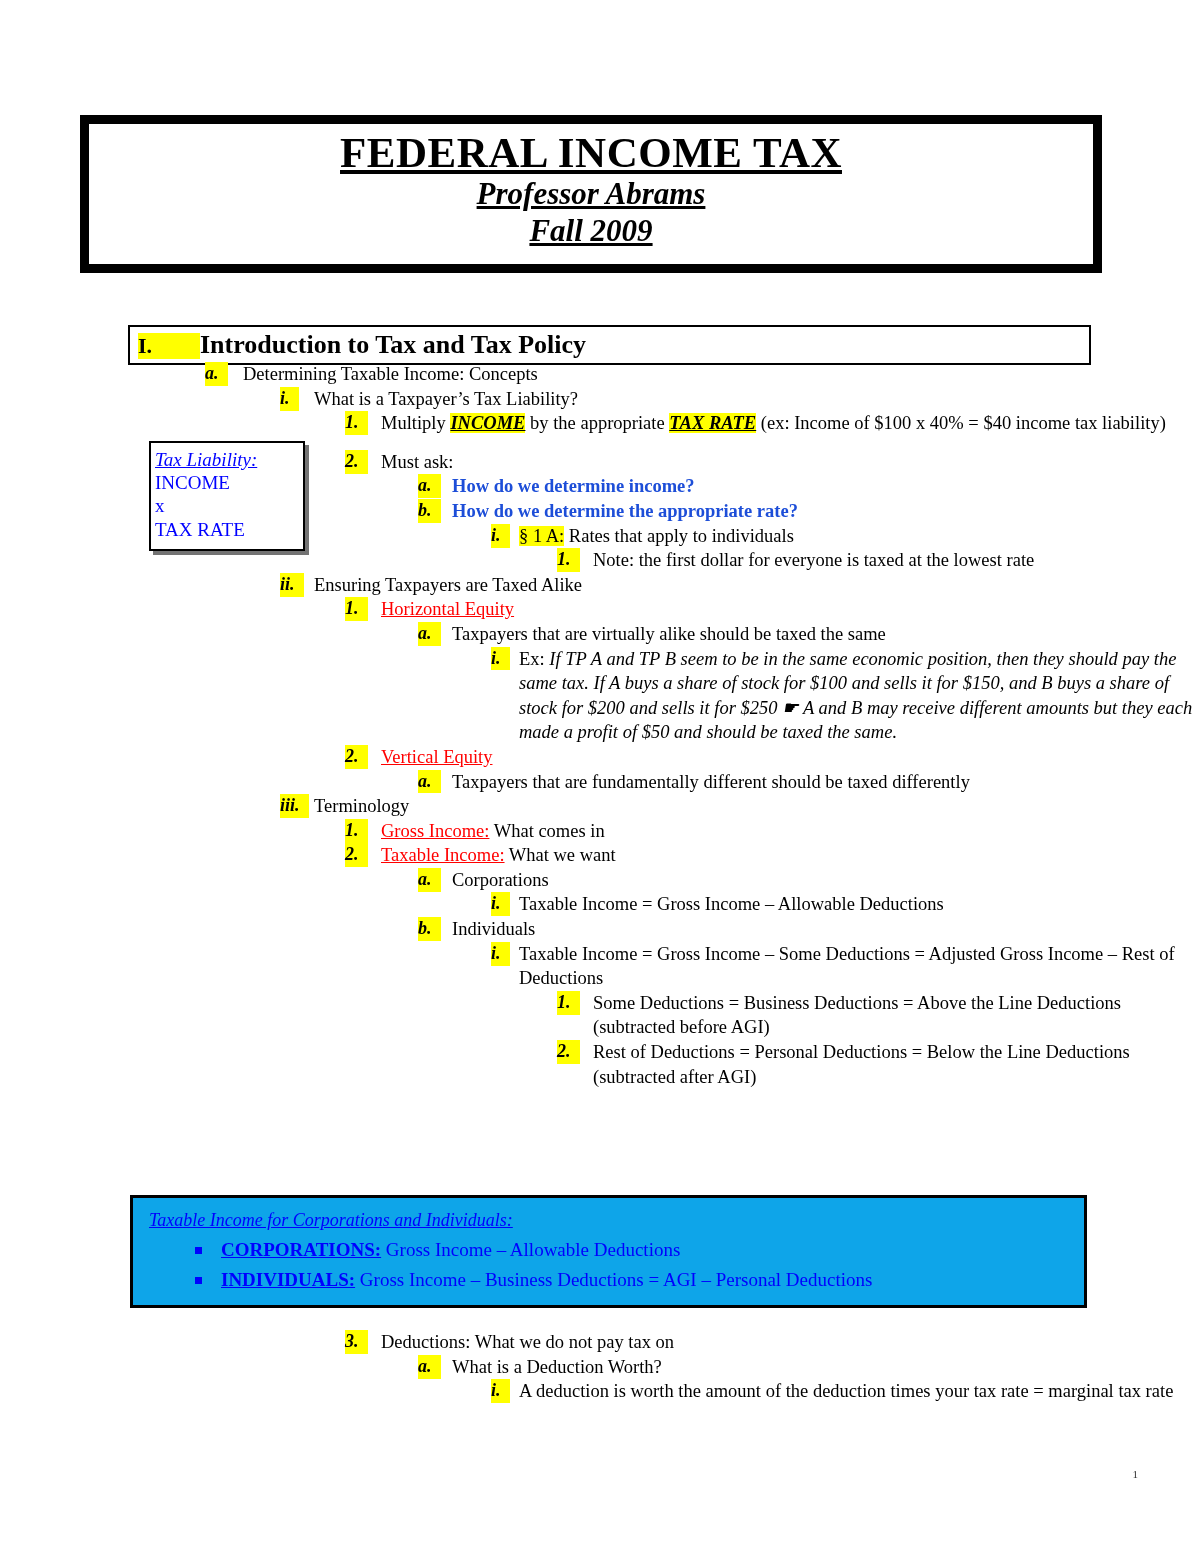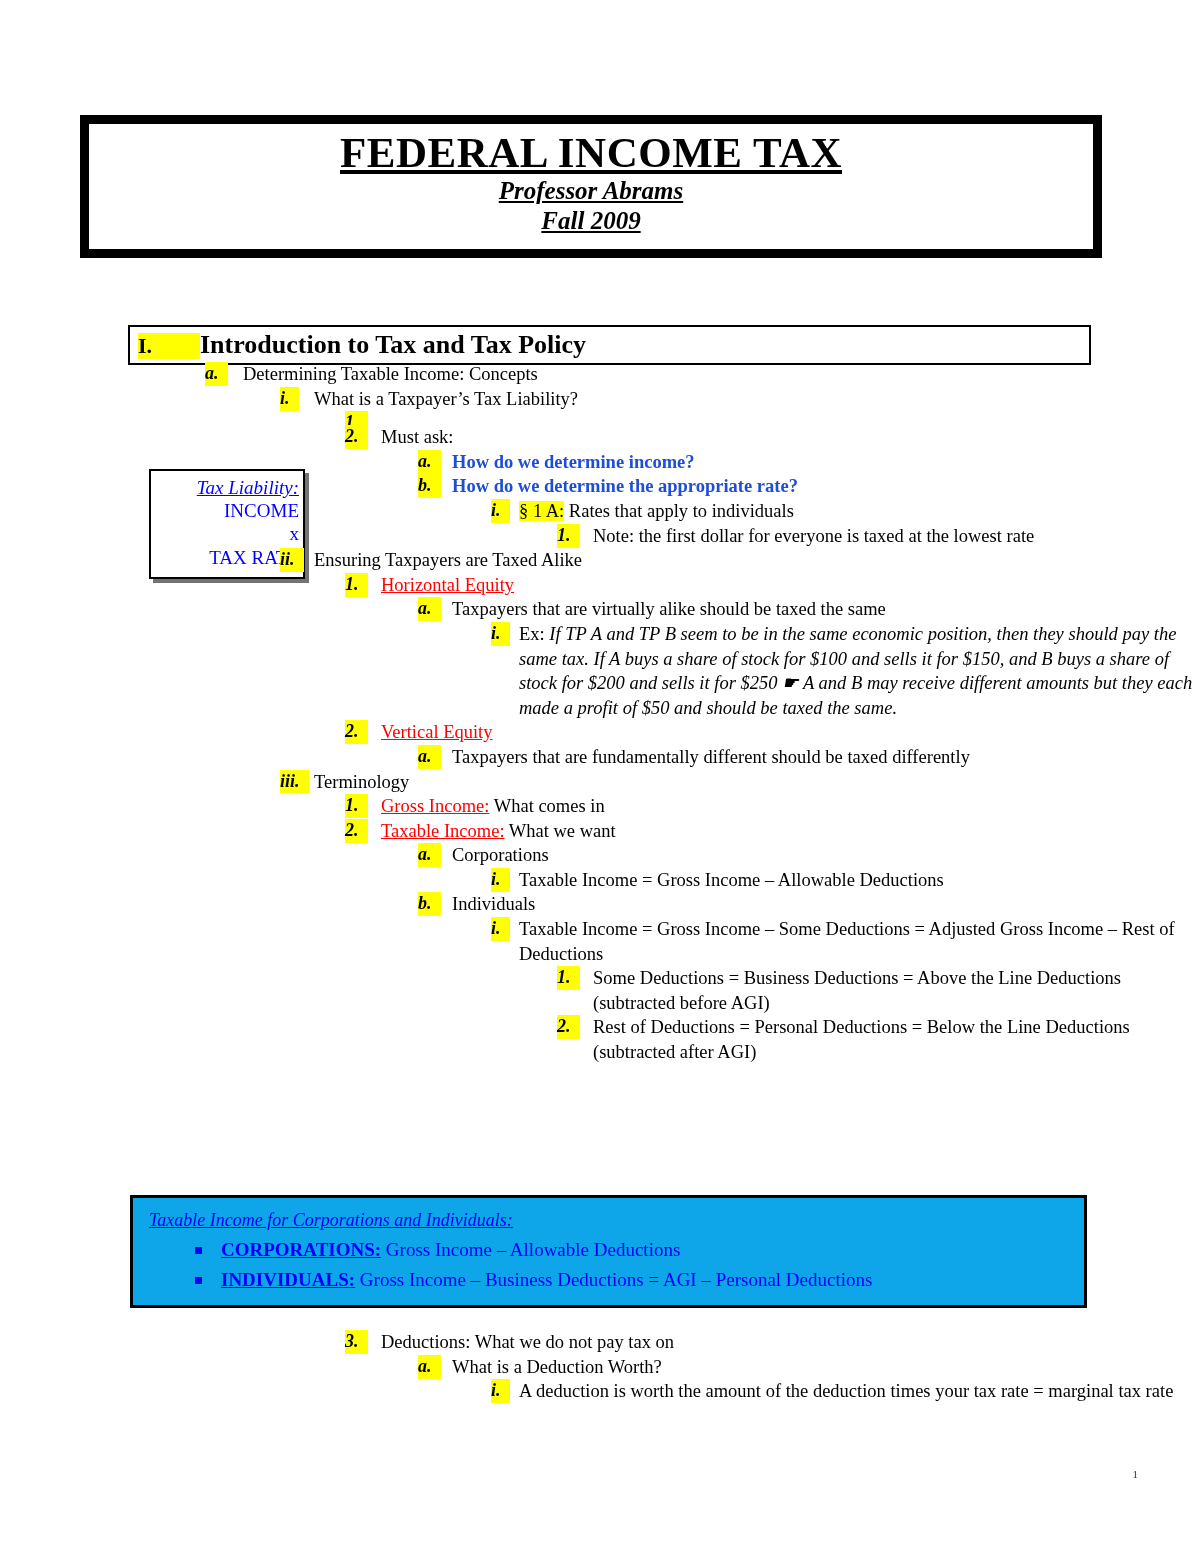--- a/index.html
+++ b/index.html
@@ -38,21 +38,21 @@
   }
   .title-main {
     font-size: 43px;
     font-weight: bold;
     letter-spacing: 0.5px;
     line-height: 1.08;
     text-decoration: underline;
     text-underline-offset: 3px;
   }
   .title-sub {
-    font-size: 25px;
+    font-size: 31px;
     font-weight: bold;
     font-style: italic;
     line-height: 1.18;
     text-decoration: underline;
     text-underline-offset: 2px;
   }
 
   
   .section-box {
     position: absolute;
@@ -142,26 +142,25 @@
   
   .tl-box {
     position: absolute;
     left: 149px;
     top: 441px;
     width: 156px;
     border: 2px solid #000000;
     background: #ffffff;
     box-sizing: border-box;
     padding: 5px 4px 8px 4px;
-    text-align: right;
+    text-align: left;
     color: #0000FF;
     font-size: 19px;
     line-height: 1.22;
     box-shadow: 4px 4px 0 rgba(0,0,0,0.55);
-    margin-top: 28px;
   }
   .tl-box .tl-head {
     font-style: italic;
     text-decoration: underline;
   }
 
   
   .sum-box {
     position: absolute;
     left: 130px;
@@ -250,20 +249,21 @@
       <span class="body">Determining Taxable Income: Concepts</span>
     </div>
 
     <div class="row lv-i">
       <span class="marker hl">i.</span>
       <span class="body">What is a Taxpayer’s Tax Liability?</span>
     </div>
 
     <div class="row lv-1">
       <span class="marker hl">1.</span>
+      <span class="body"><span>Multiply </span><span class="keyterm">INCOME</span><span> by the appropriate </span><span class="keyterm">TAX RATE</span><span> (ex: Income of $100 x 40% = $40 income tax liability)</span></span>
     </div>
 
     <div class="spacer"></div>
 
     <div class="row lv-1">
       <span class="marker hl">2.</span>
       <span class="body">Must ask:</span>
     </div>
 
     <div class="row lv-ab">

